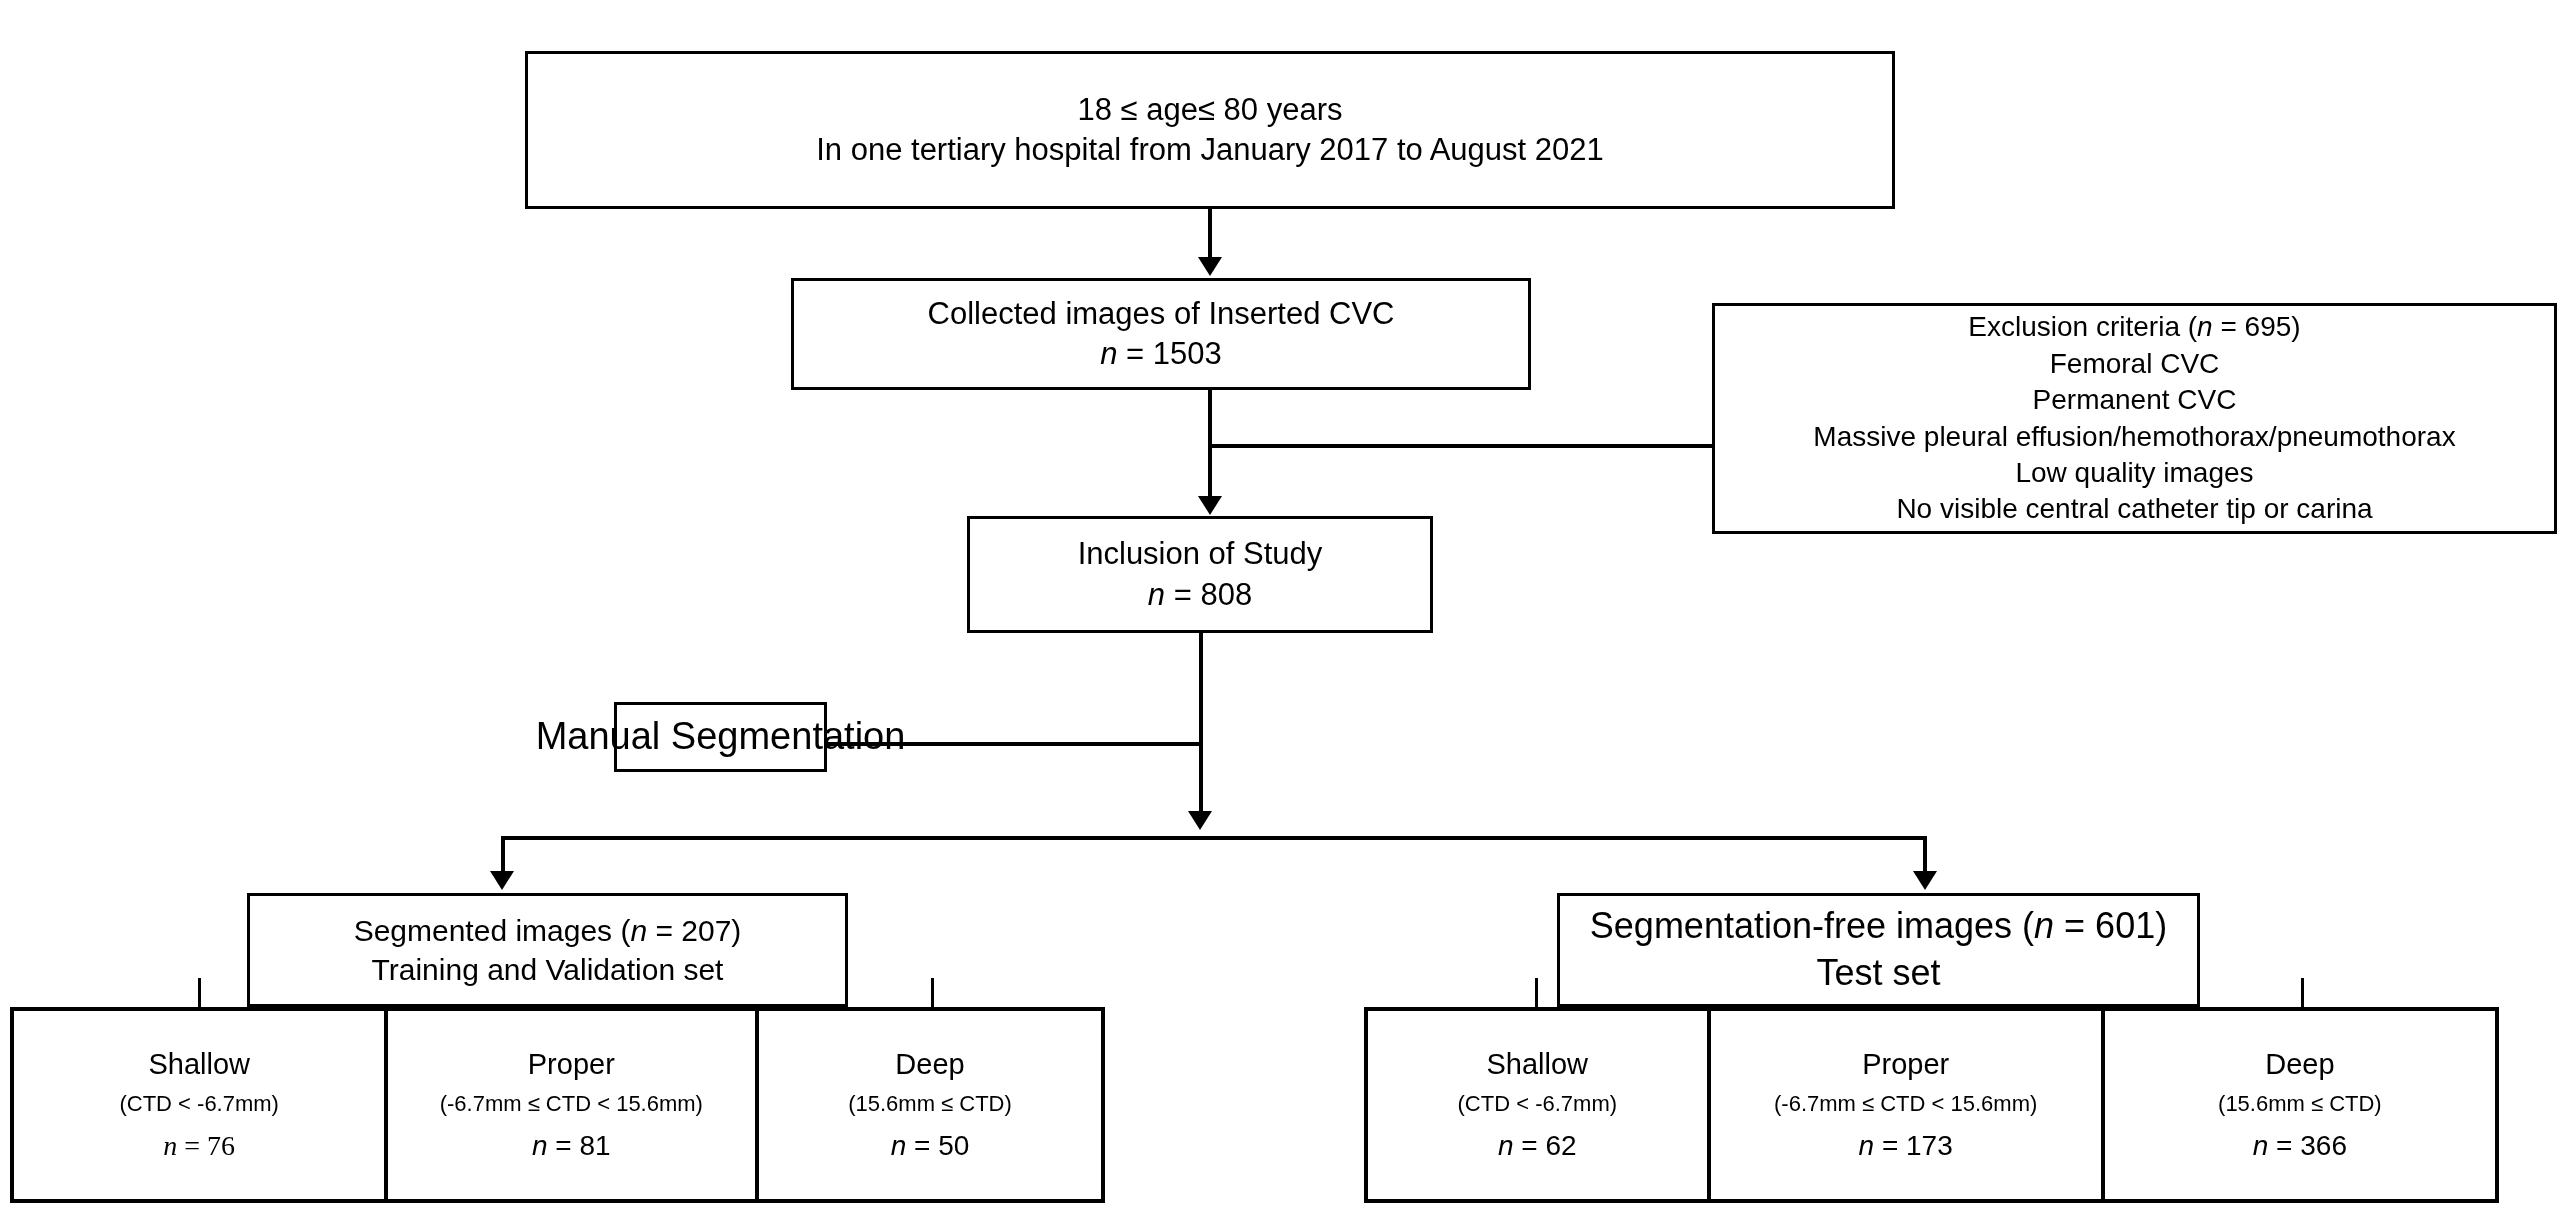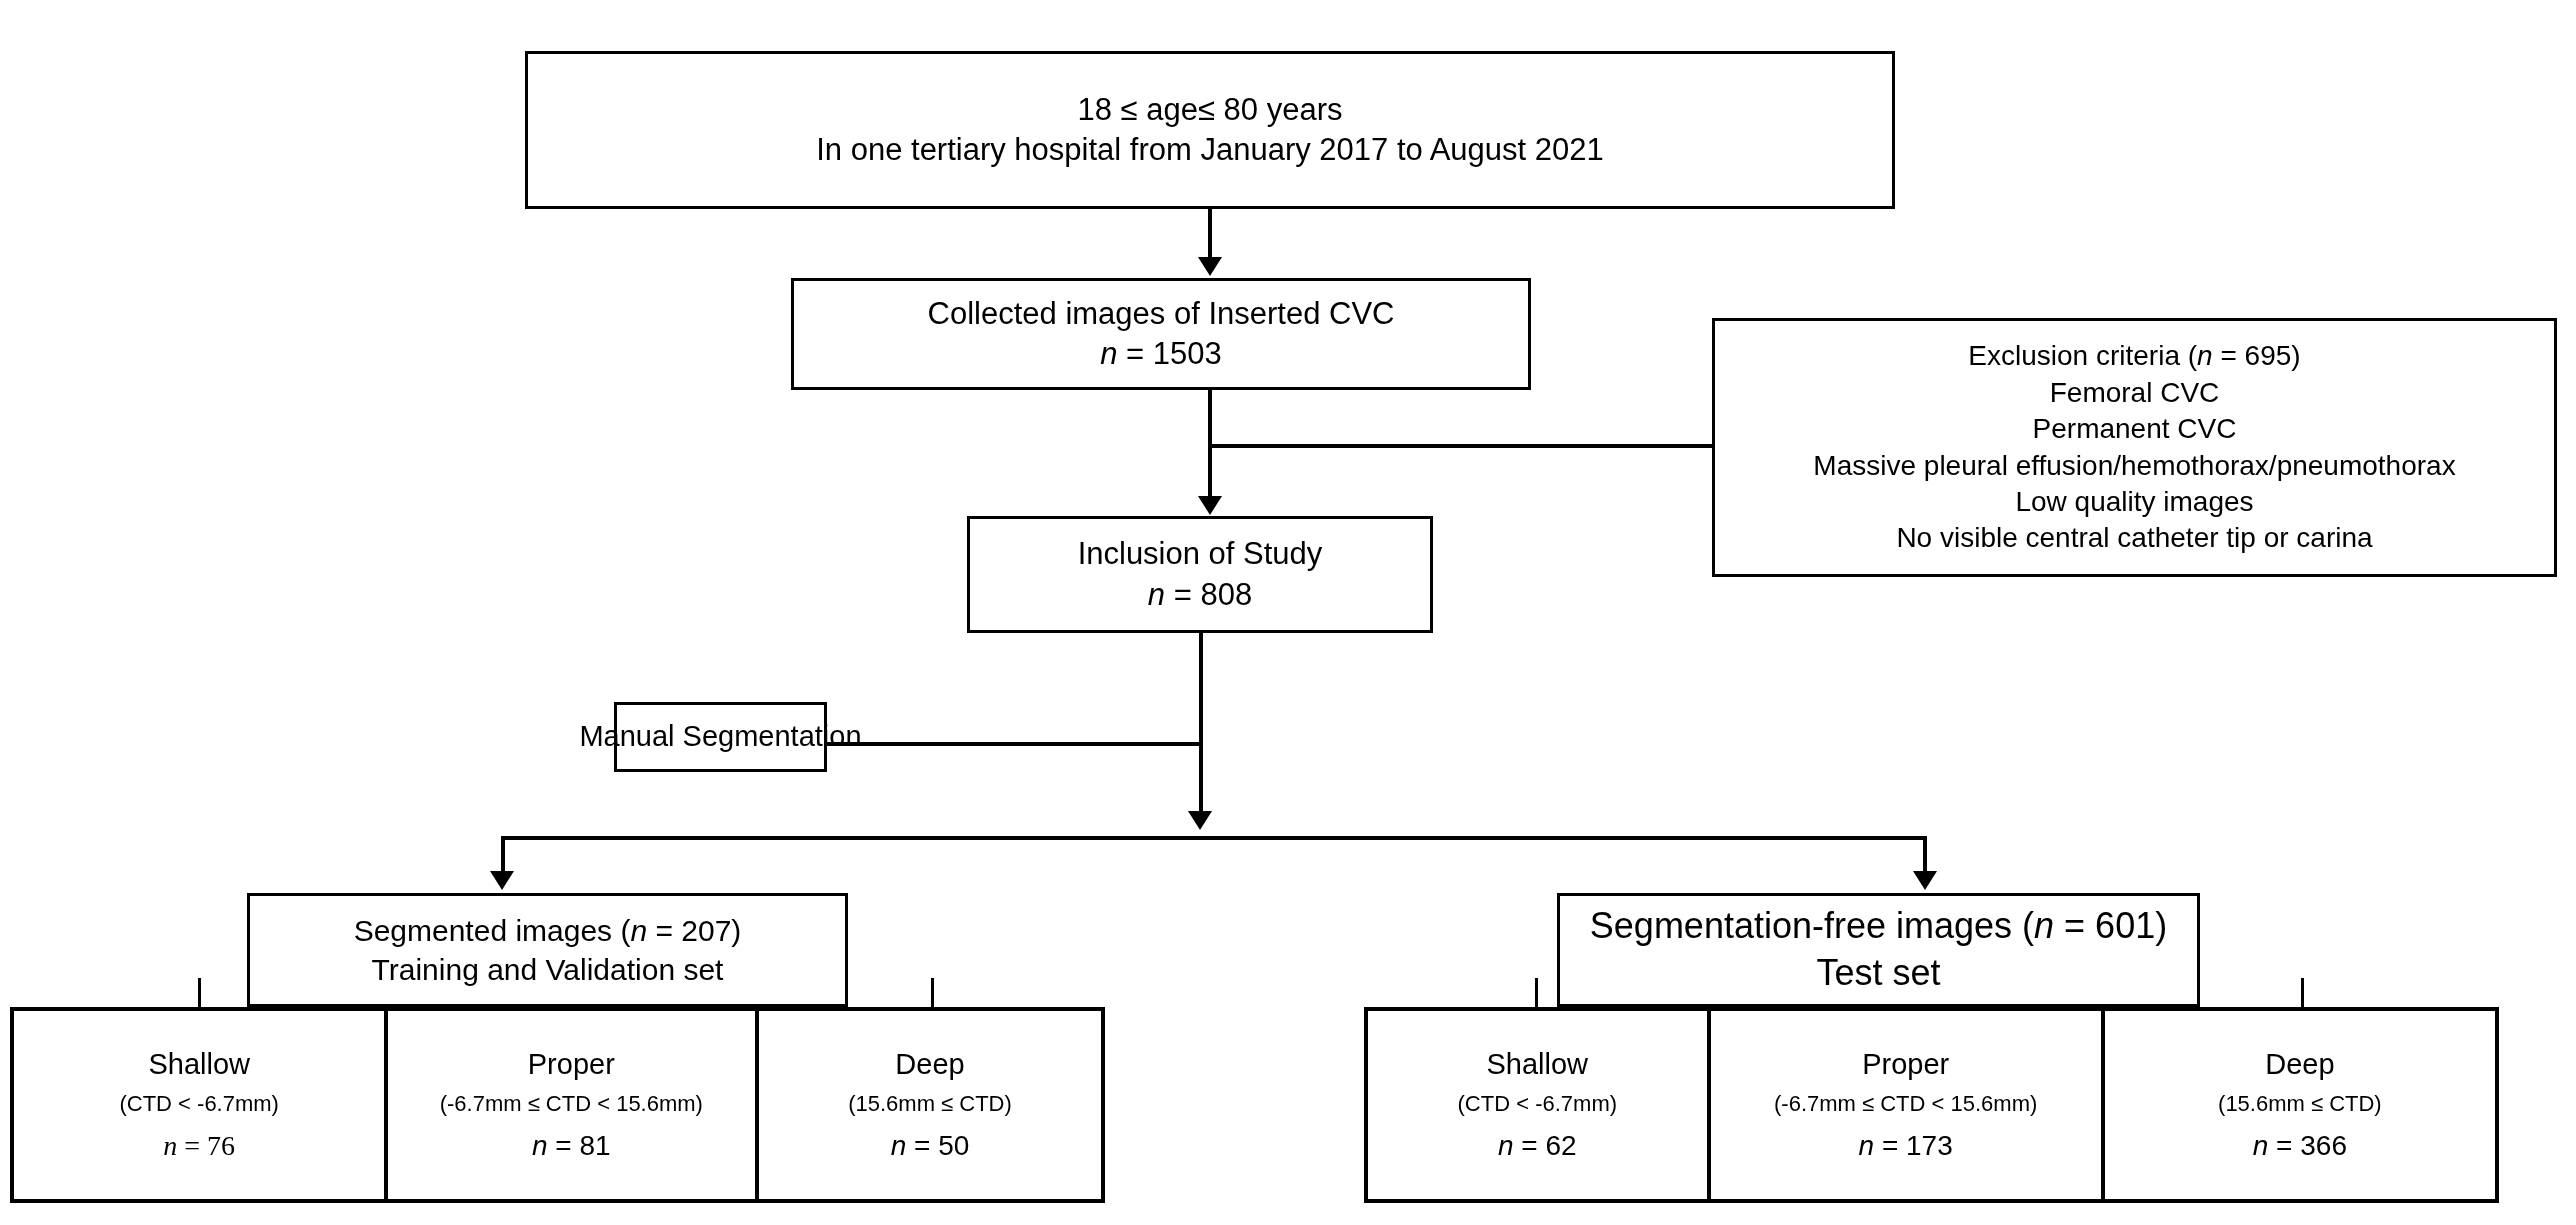--- a/index.html
+++ b/index.html
@@ -40,23 +40,23 @@
     border-right:12px solid transparent;
     border-top:19.6px solid #000;
     z-index:2;
   }
 
   .it{font-style:italic;}
 
   
   #box-population{left:525px;  top:51px;   width:1370px; height:158px; font-size:31px;}
   #box-collected {left:791px; top:278px;  width:740px; height:112px; font-size:31px;}
-  #box-exclusion {left:1712px; top:318px;  width:845px; height:259px; font-size:28px;}
+  #box-exclusion {left:1712px; top:303px;  width:845px; height:231px; font-size:28px;}
   #box-inclusion {left:967px; top:516px;  width:466px;  height:117px; font-size:31px;}
-  #box-manualseg {left:614px; top:702px; width:213px;  height:70px; font-size:29px;}
+  #box-manualseg {left:614px; top:702px; width:213px;  height:70px; font-size:38px;}
   #box-segmented {left:247px;  top:893px; width:601px; height:114px; font-size:30px;}
   #box-segfree   {left:1557px; top:893px; width:643px; height:114px; font-size:36px;}
 
   
   .leafrow{
     position:absolute;
     box-sizing:border-box;
     border:4.6px solid #000;
     background:#ffffff;
     display:flex;

